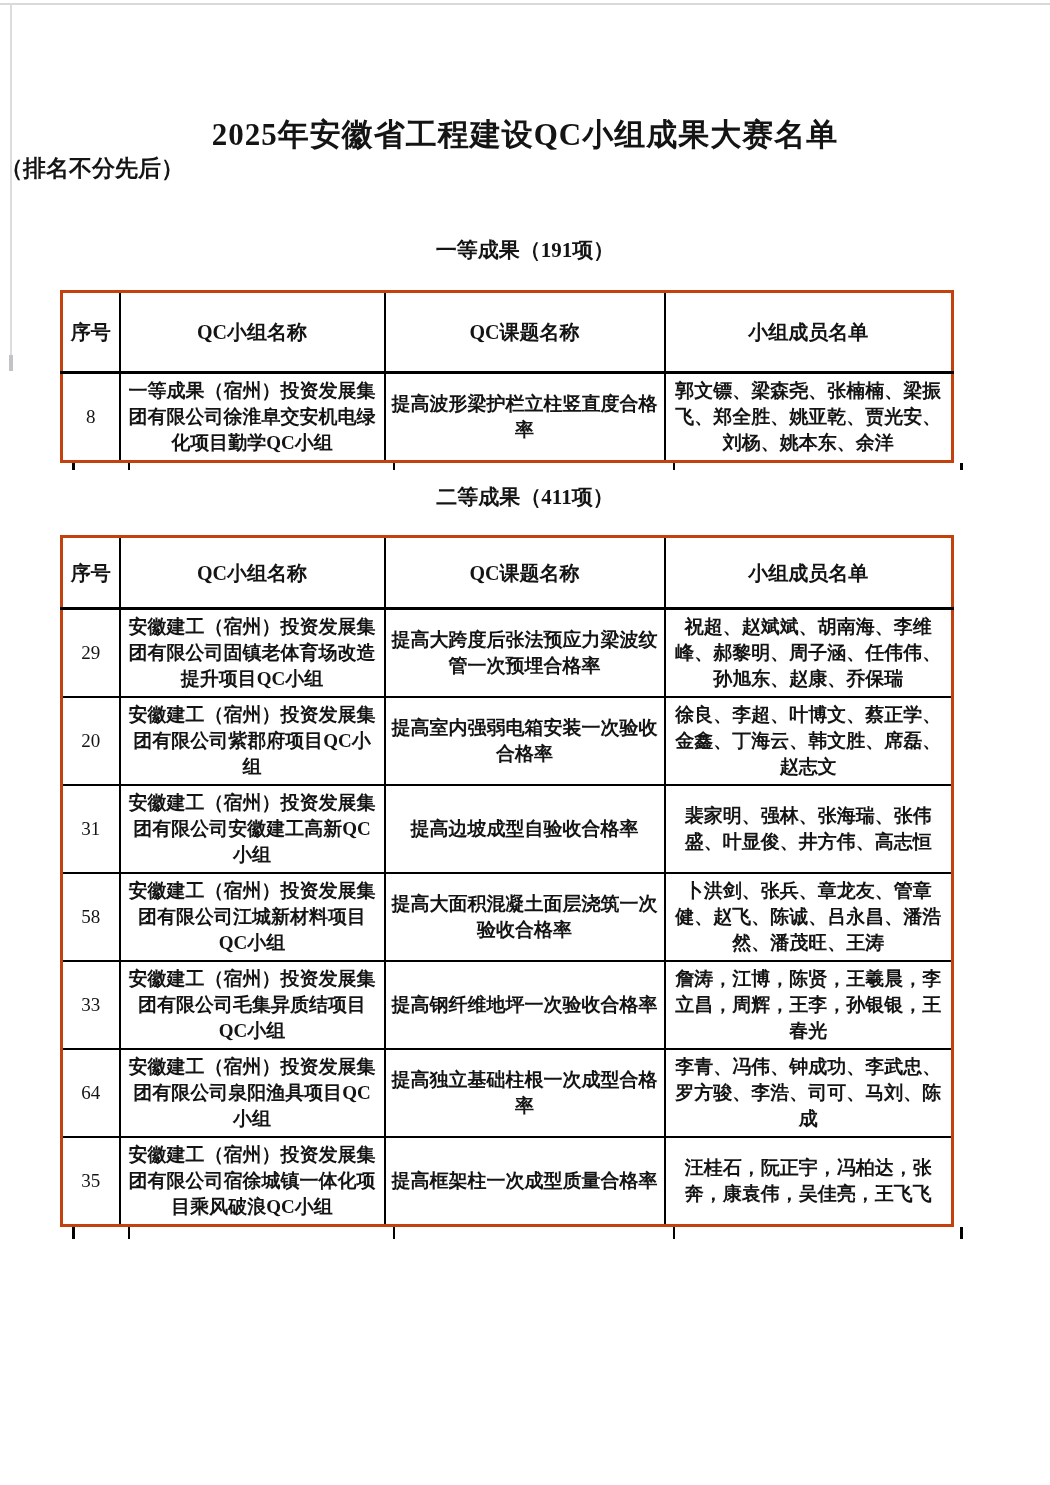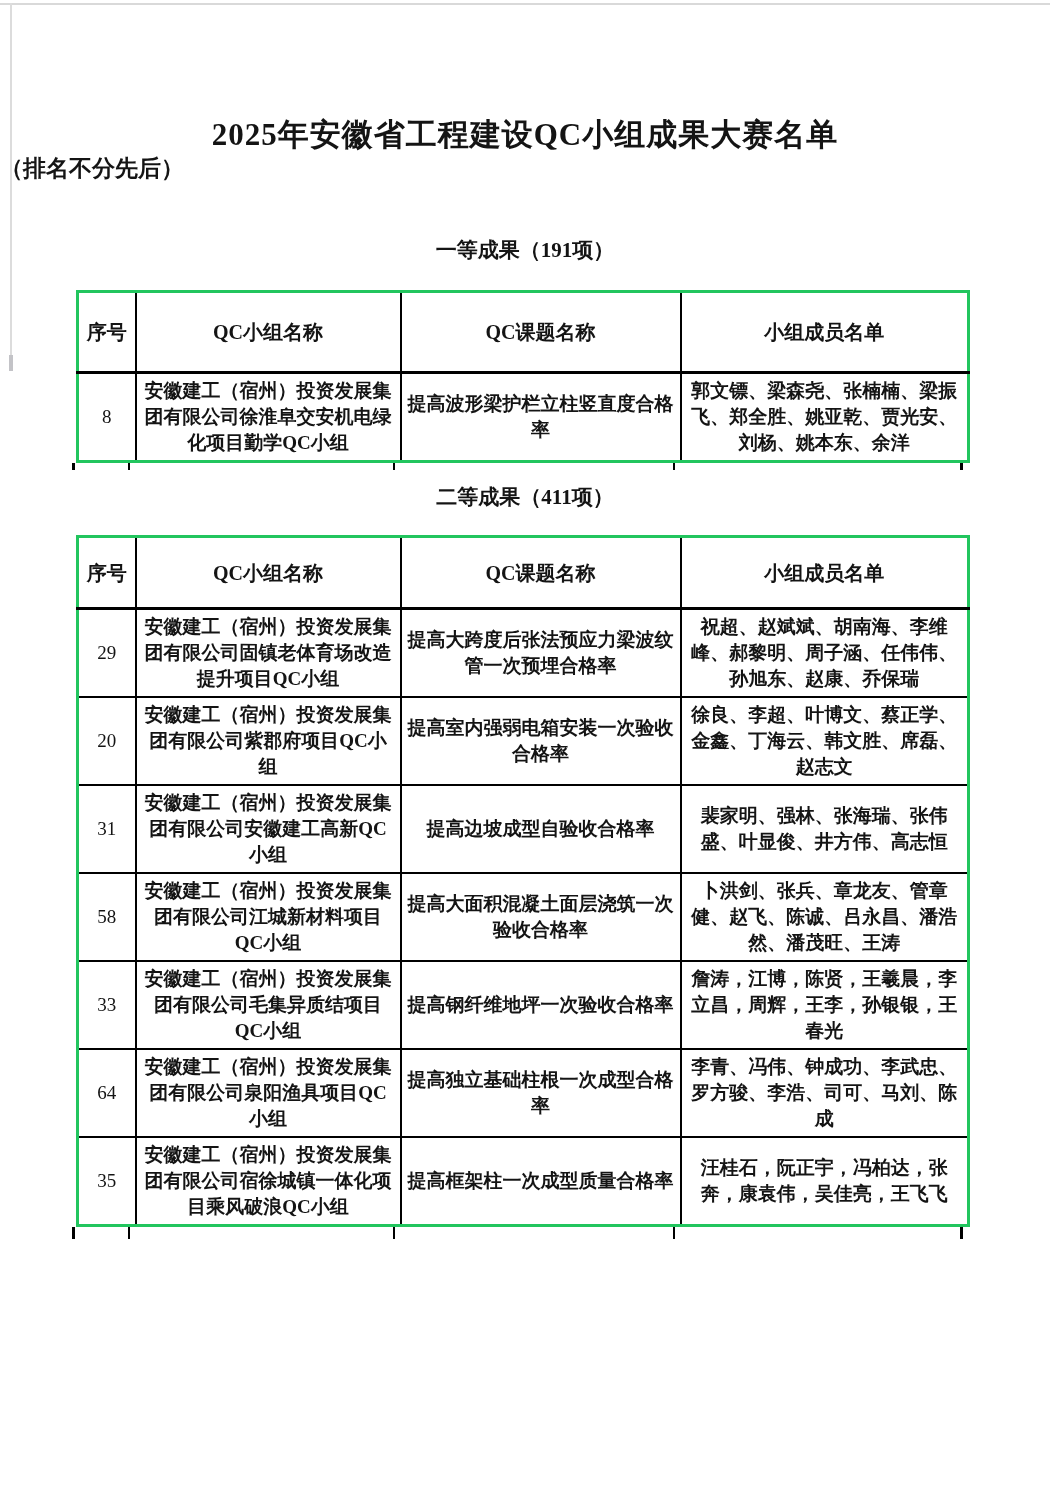--- a/index.html
+++ b/index.html
@@ -41,25 +41,25 @@
   }
   .section-heading {
     text-align: center;
     font-size: 21px;
     font-weight: bold;
   }
   .section-heading.first { margin-top: 52px; }
   .section-heading.second { margin-top: 13px; }
 
   table.qc-table {
-    margin-left: 76px;
+    margin-left: 60px;
     width: 891px;
     border-collapse: collapse;
     table-layout: fixed;
-    border: 3px solid #22c55e;
+    border: 3px solid #c2410c;
   }
   table.qc-table.t1 { margin-top: 26px; }
   table.qc-table.t2 { margin-top: 24px; }
   .qc-table th, .qc-table td {
     border: 2px solid #000;
     text-align: center;
     vertical-align: middle;
     padding: 4px 6px;
     font-size: 19px;
     line-height: 26px;
@@ -114,21 +114,21 @@
     <tr>
       <th>序号</th>
       <th>QC小组名称</th>
       <th>QC课题名称</th>
       <th>小组成员名单</th>
     </tr>
   </thead>
   <tbody>
       <tr>
         <td class="cell-no">8</td>
-        <td>安徽建工（宿州）投资发展集团有限公司徐淮阜交安机电绿化项目勤学QC小组</td>
+        <td>一等成果（宿州）投资发展集团有限公司徐淮阜交安机电绿化项目勤学QC小组</td>
         <td>提高波形梁护栏立柱竖直度合格率</td>
         <td>郭文镖、梁森尧、张楠楠、梁振飞、郑全胜、姚亚乾、贾光安、刘杨、姚本东、余洋</td>
       </tr>
     </tbody>
 </table>
 <div class="partial-row after-t1">
   <div class="pcell c1"></div>
   <div class="pcell c2"></div>
   <div class="pcell c3"></div>
   <div class="pcell c4"></div>

